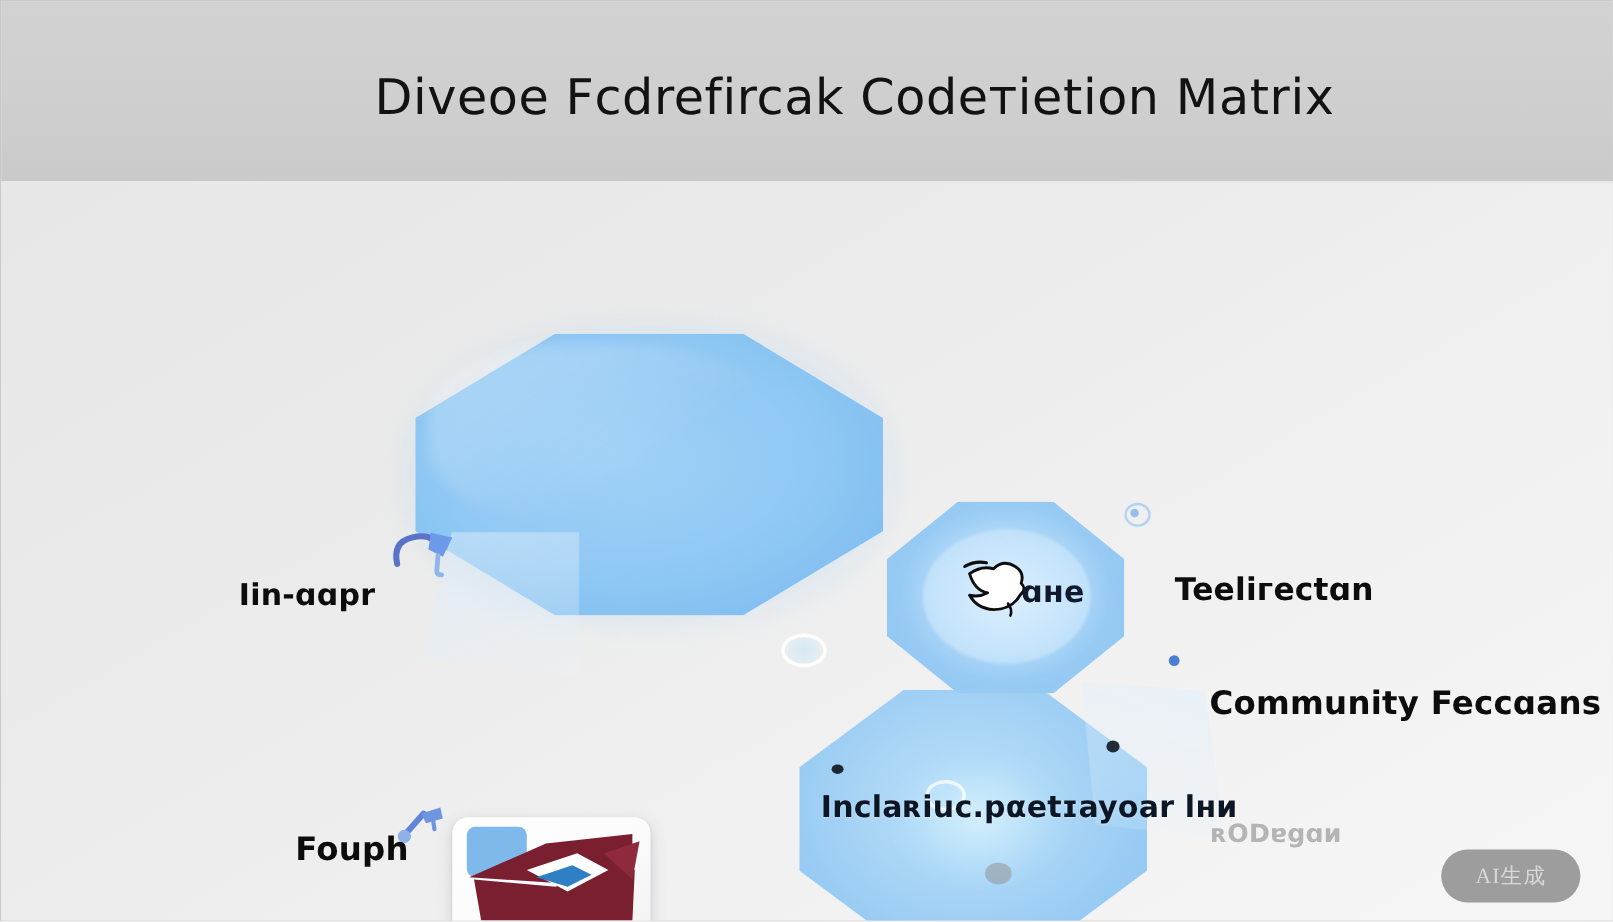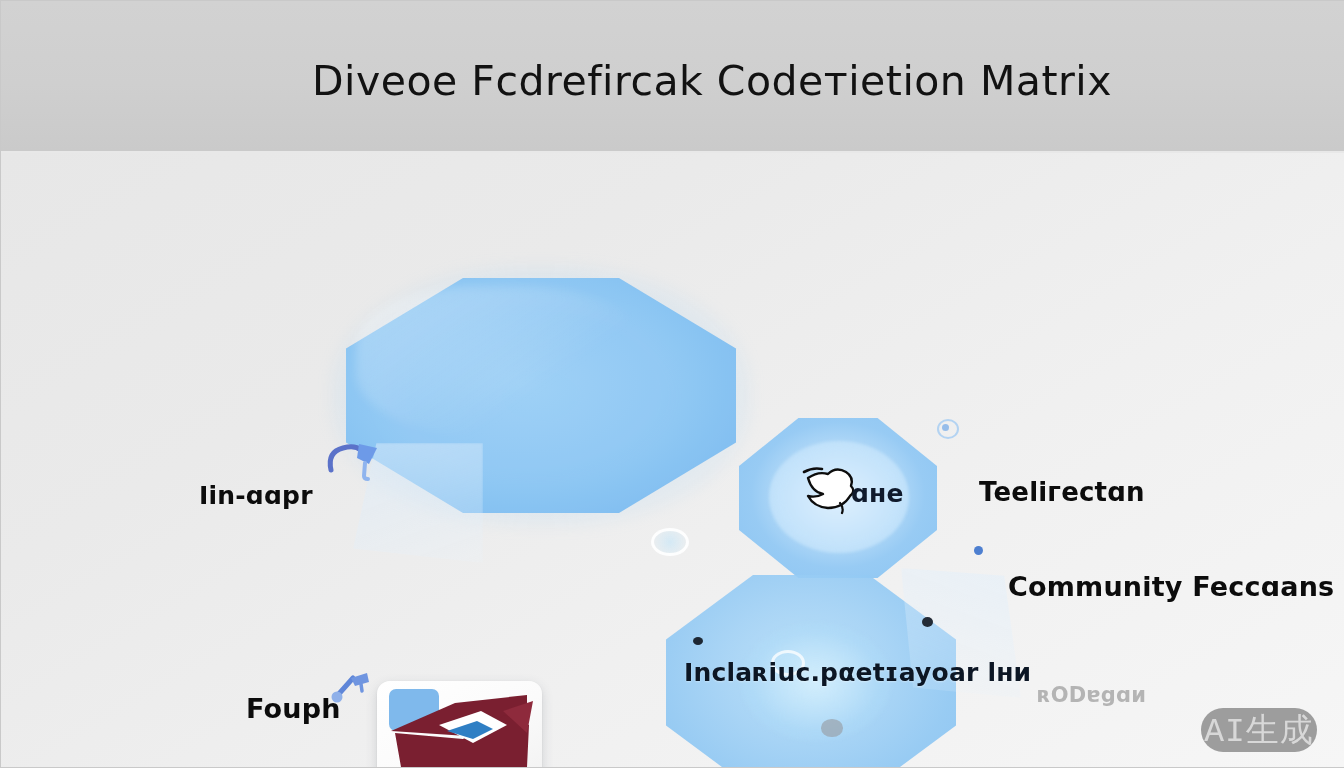--- a/index.html
+++ b/index.html
@@ -143,41 +143,41 @@
     font-family: "DejaVu Sans", sans-serif;
     white-space: nowrap;
     letter-spacing: 0.2px;
   }
   .lbl-inapp    { left: 198px; top: 328px; font-size: 25px; }
   .lbl-feedback { left: 78px;  top: 428px; font-size: 26px; }
   .lbl-fouph    { left: 245px; top: 527px; font-size: 27px; margin-top: 13px; }
   .lbl-telemetry{ left: 978px; top: 324px; font-size: 26px; }
   .lbl-community{ left: 1007px;top: 418px; font-size: 27px; }
   .lbl-roadmap  { left: 1008px;top: 530px; font-size: 21px; font-weight: 600;
-                  color: #b4b4b4; margin-left: 28px; }
+                  color: #b4b4b4; }
   .lbl-center {
     left: 683px; top: 505px; font-size: 25px;
     color: #0c1624; text-shadow: 0 1px 2px rgba(255,255,255,0.35);
   }
   .lbl-bird {
     left: 850px; top: 326px; font-size: 25px;
     color: #101a2c;
   }
 
   
   .watermark {
     position: absolute; left: 1200px; top: 707px;
     width: 116px; height: 44px;
     background: #9d9d9d;
     border-radius: 22px;
     color: #d8d8d8;
-    font-size: 33px;
+    font-size: 18px;
     display: flex; align-items: center; justify-content: center;
     letter-spacing: 1px;
-    font-family: Liberation Mono, monospace;
+    font-family: Liberation Serif, serif;
   }
 </style>
 </head>
 <body>
 
 <div id="app">
 
   <div class="header-band">
     <div class="header-title">Diveoe Fcdrefircak Codeтietion Matrix</div>
   </div>

